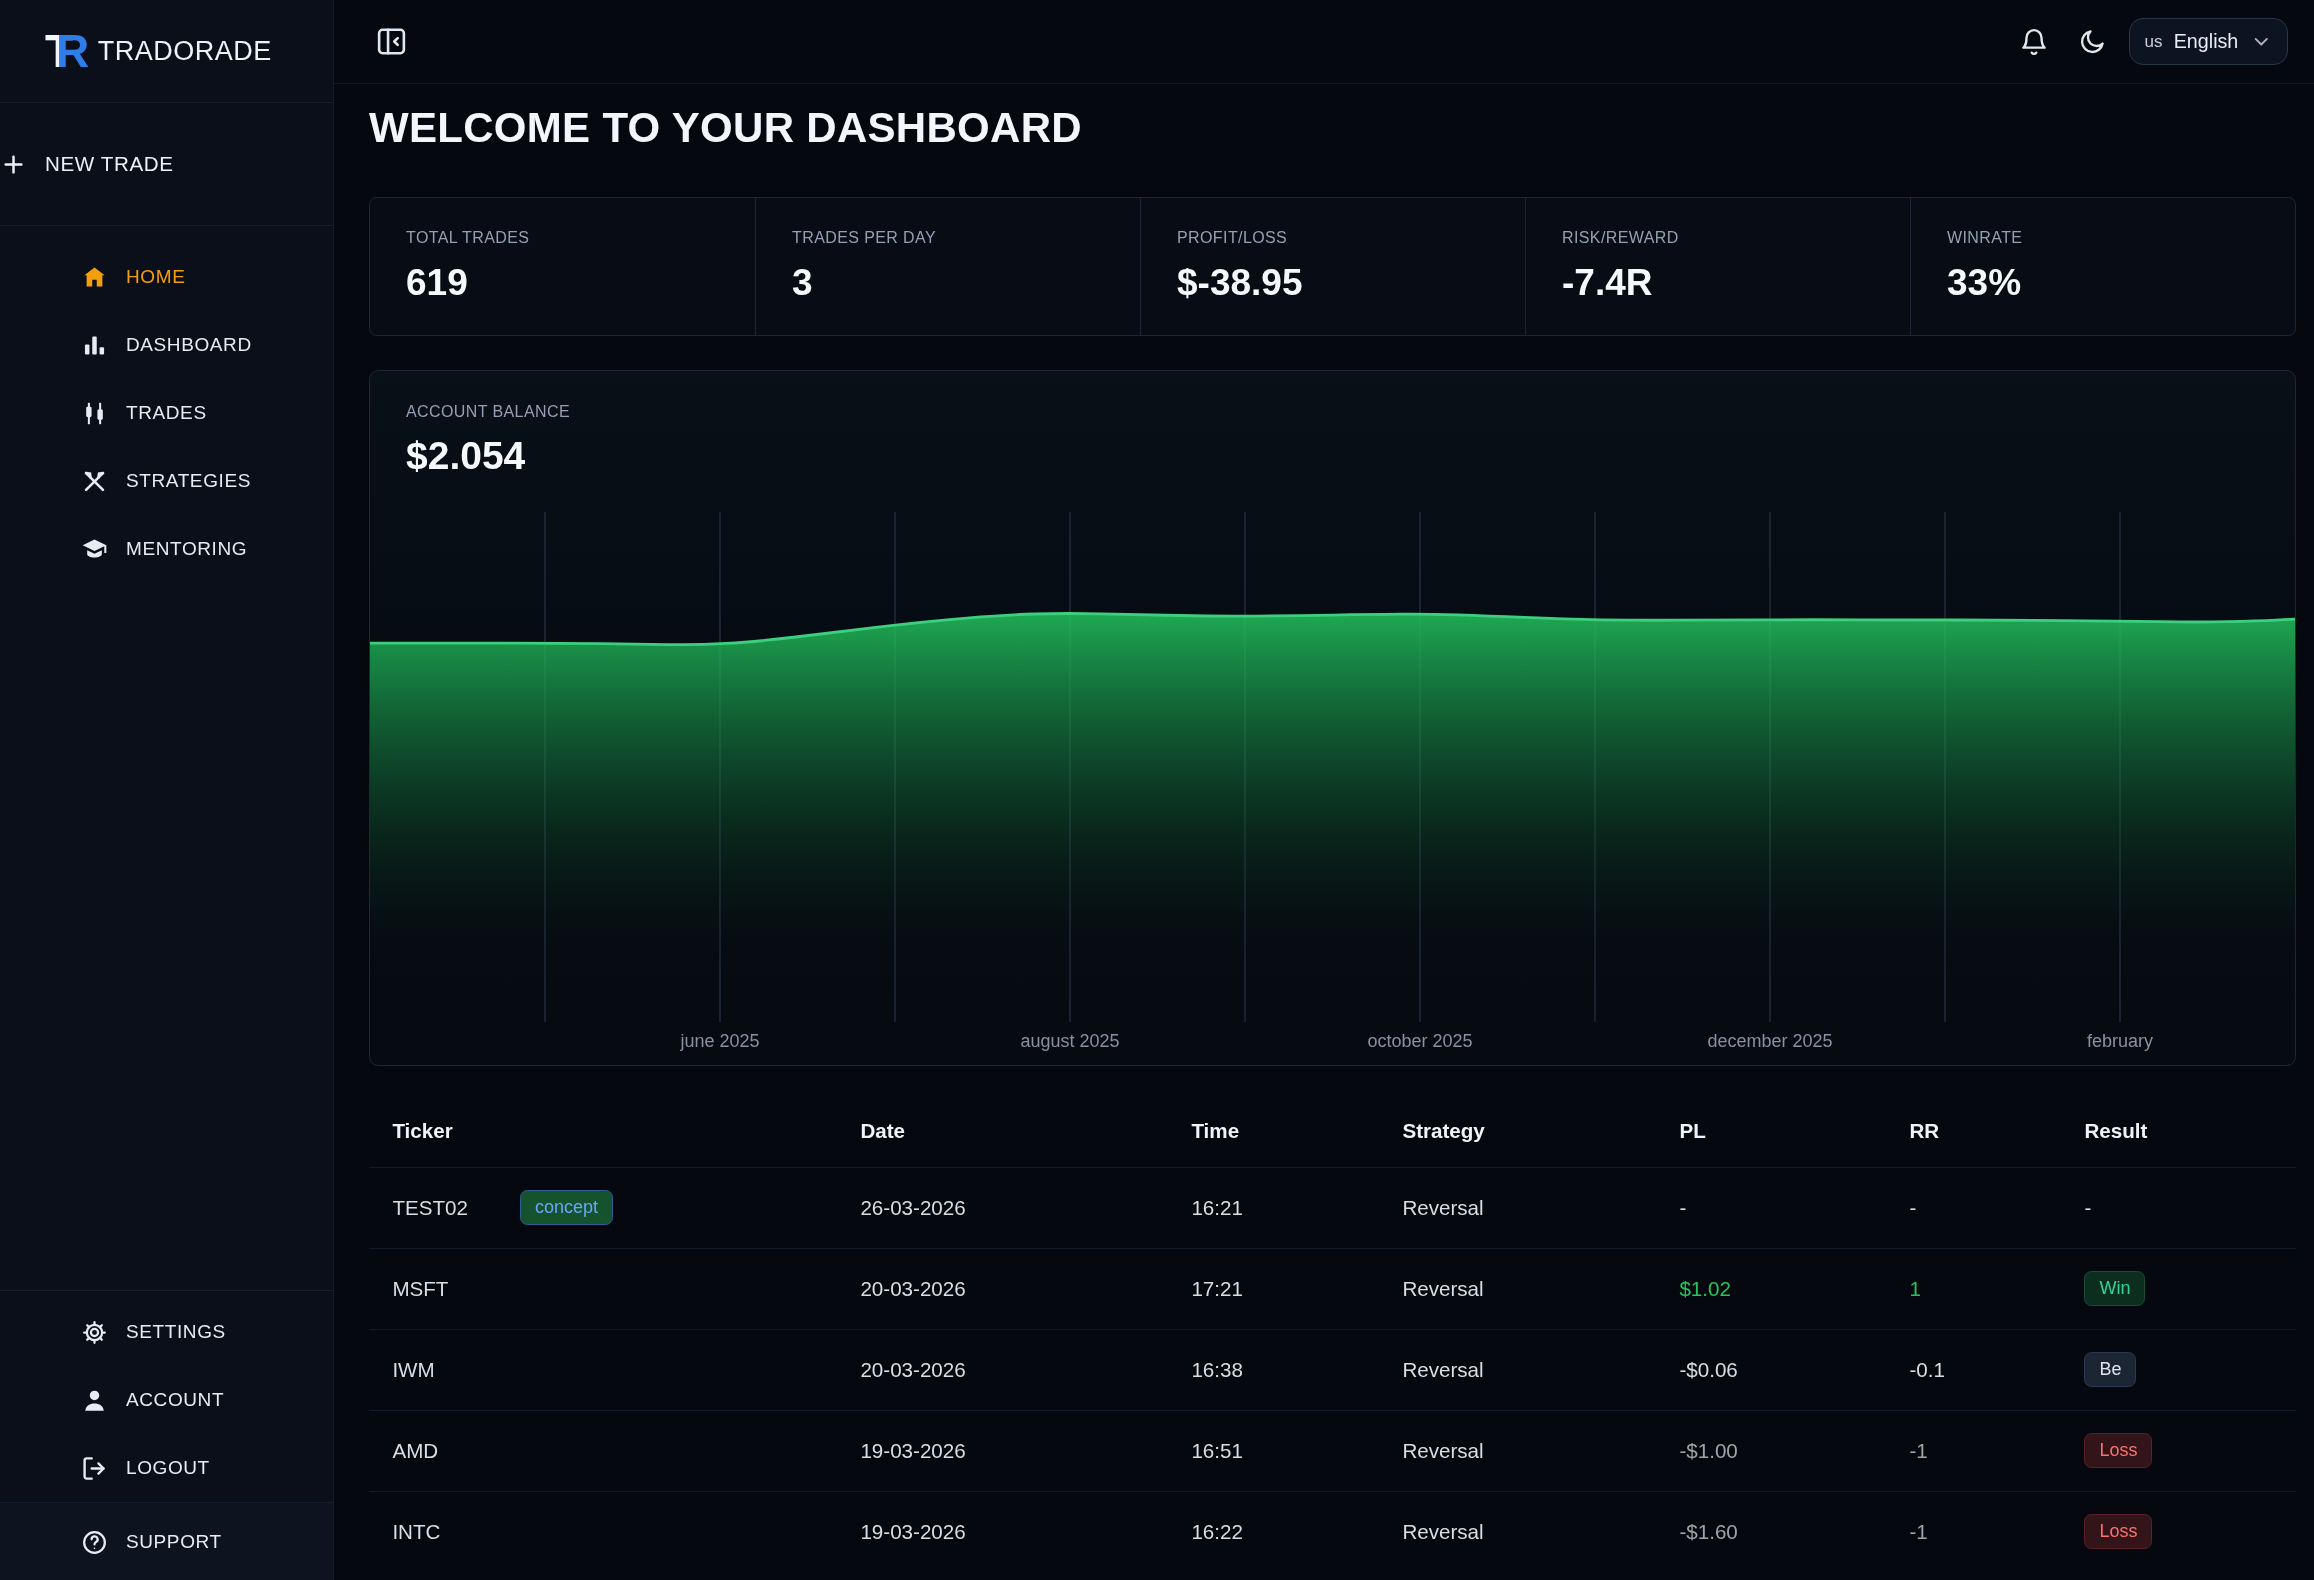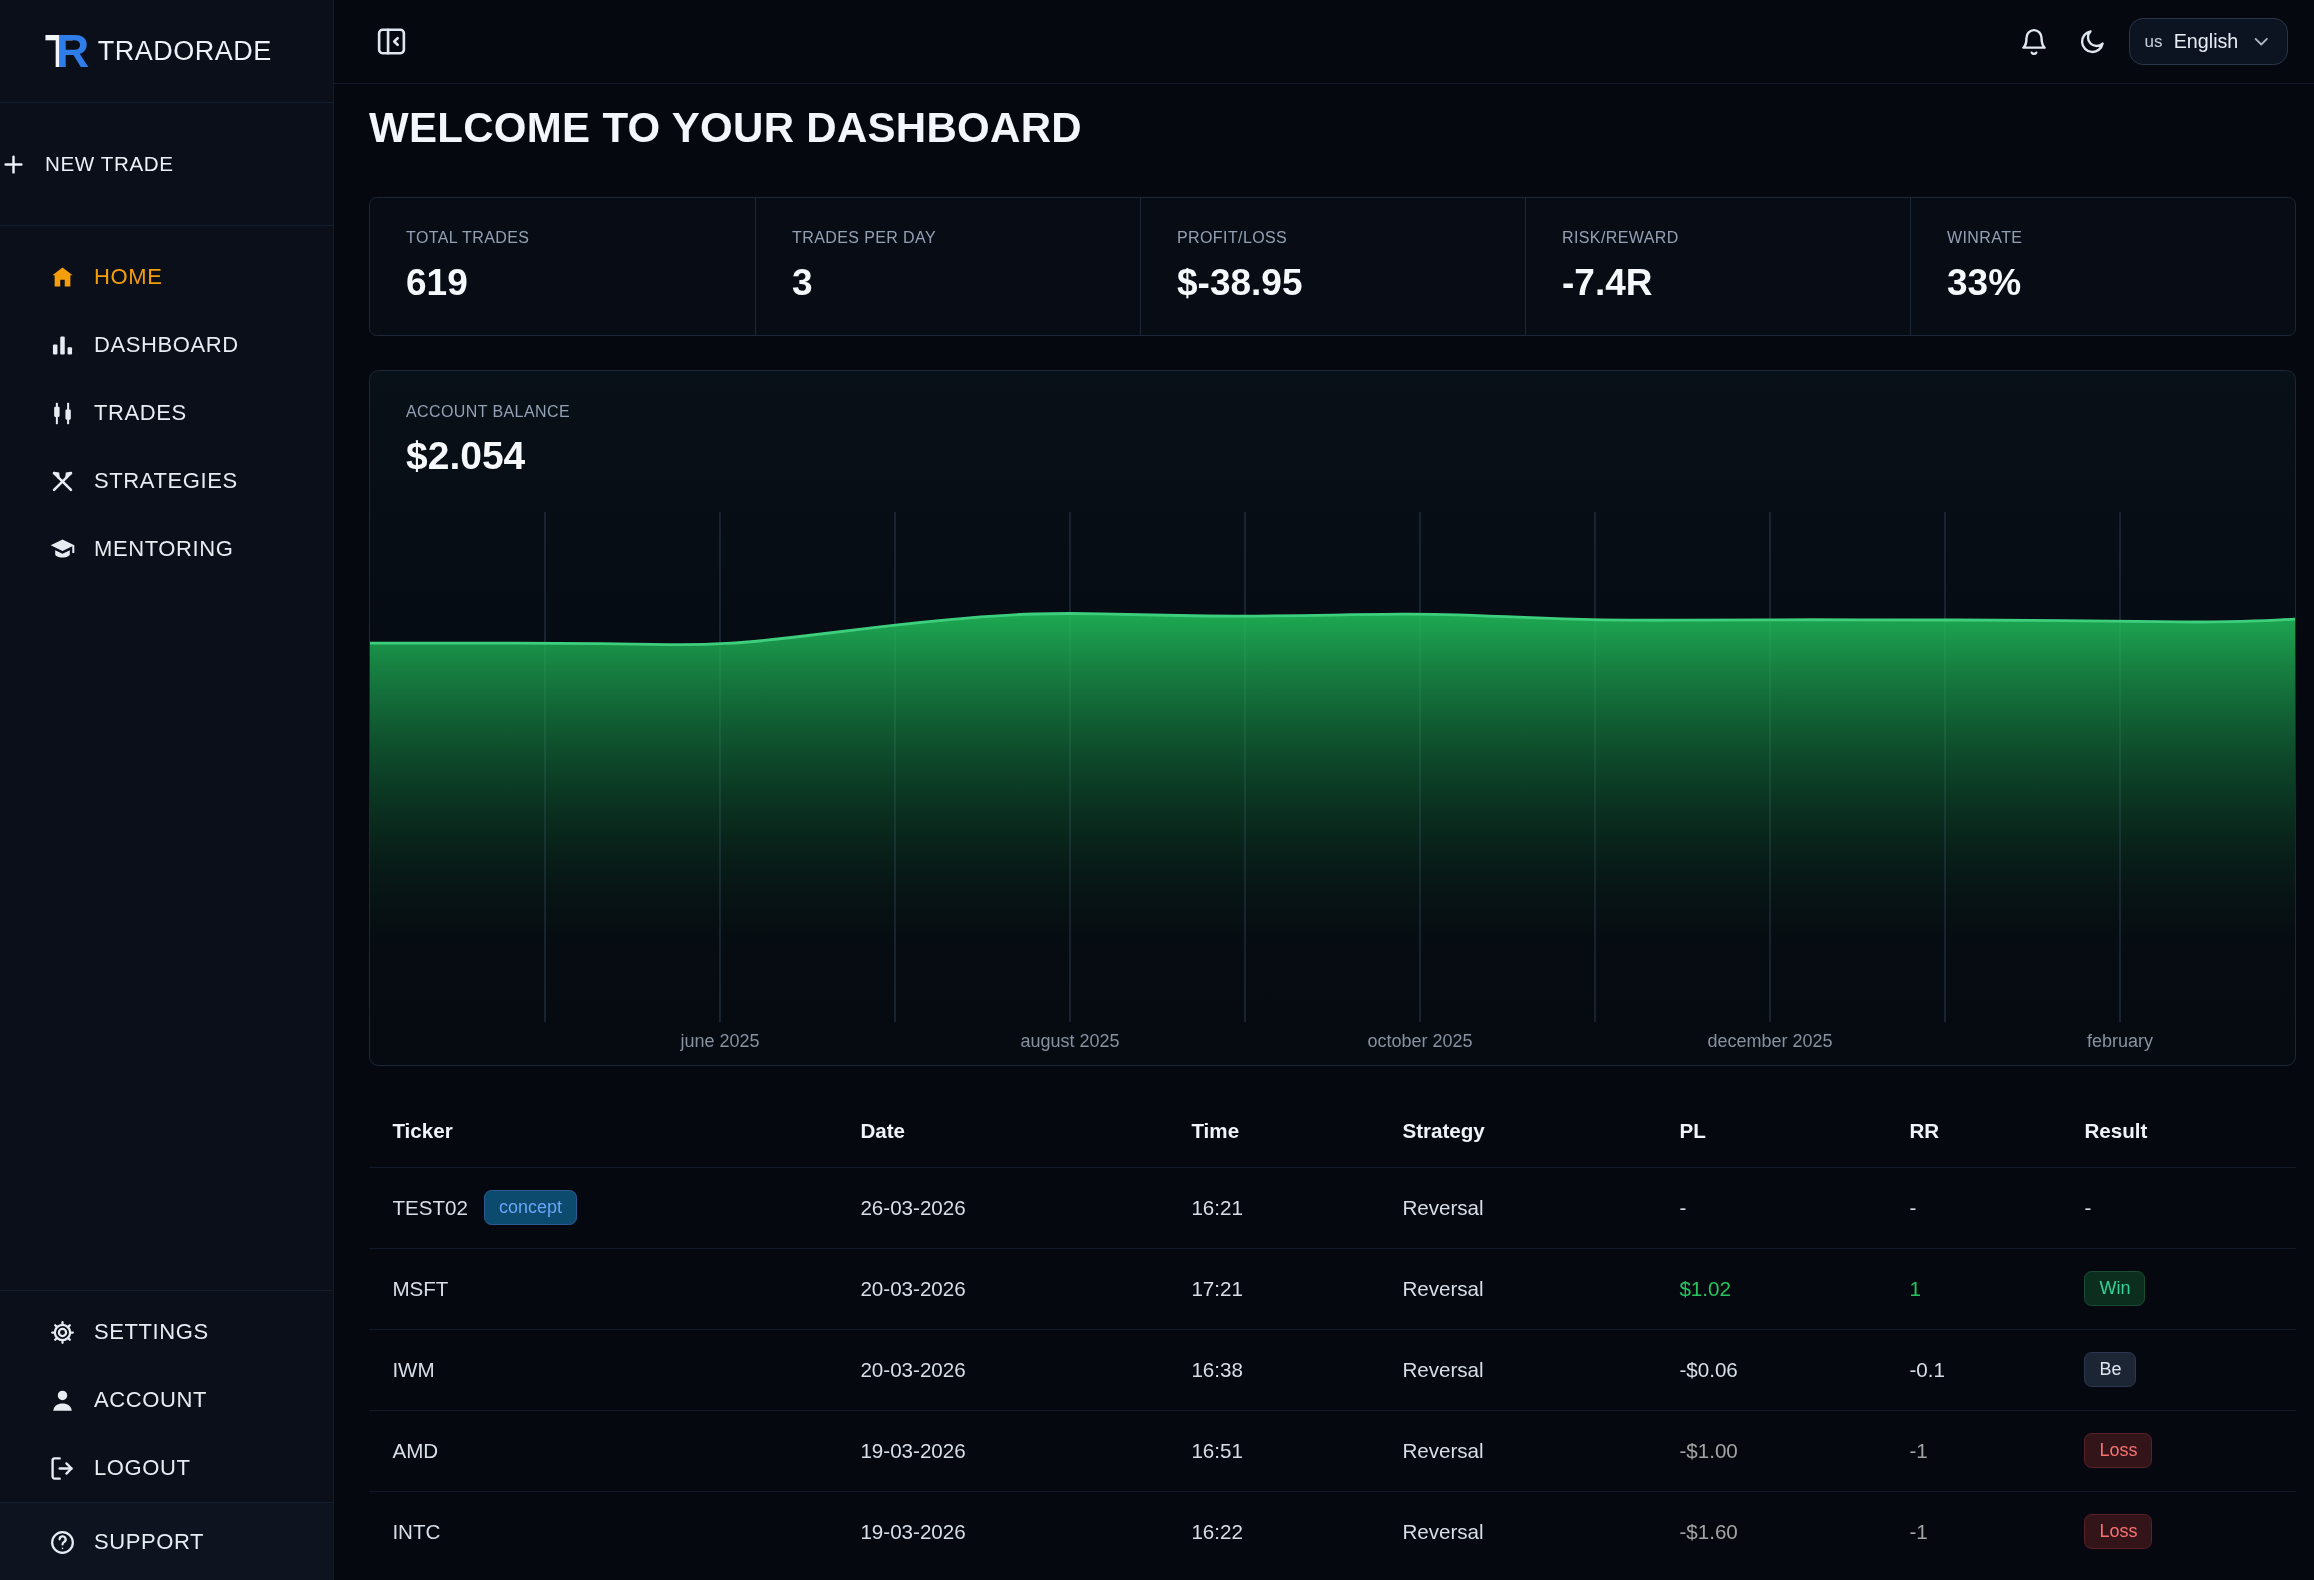--- a/index.html
+++ b/index.html
@@ -12,21 +12,21 @@
   .app { display:flex; height:100%; }
 
   
   .sidebar { flex:0 0 334px; width:334px; background:#0a0f1a; border-right:0.9px solid #141c2a; display:flex; flex-direction:column; }
   .brand { height:103px; display:flex; align-items:center; padding-left:45px; border-bottom:0.9px solid #151e2c; cursor:pointer; }
   .logo-t { font-size:46px; font-weight:800; color:#f2f6fb; }
   .logo-r { font-size:46px; font-weight:800; color:#2e7de9; margin-left:-17px; }
   .brand-name { font-size:27px; font-weight:500; color:#eef2f8; margin-left:8.4px; letter-spacing:0.5px; }
   .new-trade { height:123px; display:flex; align-items:center; gap:18px; border-bottom:0.9px solid #151e2c; color:#edf1f7; font-size:20.6px; font-weight:500; letter-spacing:0.6px; cursor:pointer; }
   .nav { padding-top:17px; display:flex; flex-direction:column; }
-  .nav-item { height:68px; display:flex; align-items:center; gap:18px; padding-left:49px; font-size:22px; font-weight:500; letter-spacing:0.6px; color:#e7ecf3; cursor:pointer; }
+  .nav-item { height:68px; display:flex; align-items:center; gap:18px; padding-left:49px; font-size:19px; font-weight:500; letter-spacing:0.6px; color:#e7ecf3; cursor:pointer;margin-left:32px; }
   .nav-item.active { color:#f59e0b; }
   .icon { width:27px; height:27px; display:flex; align-items:center; justify-content:center; flex:0 0 27px; }
   .icon svg { width:100%; height:100%; }
   .sidebar-spacer { flex:1; }
   .nav-bottom { border-top:0.9px solid #151e2c; padding-top:7.5px; }
   .support-section { border-top:0.9px solid #151e2c; background:#0d1420; height:79px; display:flex; flex-direction:column; justify-content:center; }
   .support-section .nav-item { height:auto; }
 
   
   .main { flex:1; display:flex; flex-direction:column; min-width:0; }
@@ -63,21 +63,21 @@
 
   
   .trades { margin-top:30px; }
   .thead, .trow { display:grid; grid-template-columns:468px 331px 211px 277px 230px 175px 1fr; align-items:center; }
   .thead { padding:22.5px 0 24px; }
   .th { font-size:20.6px; font-weight:700; color:#f0f4f9; padding-left:23.4px; }
   .trow { height:81px; border-top:0.9px solid #121a28; font-size:20.6px; color:#d8dee8; cursor:pointer; }
   .td { padding-left:23.4px; }
   .ticker-cell { display:flex; align-items:center; gap:16px; }
   .badge { display:inline-block; border-radius:7.5px; padding:5.6px 14px; font-size:18px; line-height:1.25; }
-  .badge-concept { color:#6aa6f8; background:#0c4a6e; border:0.9px solid #2e5a96; }
+  .badge-concept { color:#6aa6f8; background:#14532d; border:0.9px solid #2e5a96;margin-left:36px; }
   .badge-win { color:#34d399; background:#0c2e1f; border:0.9px solid #1b4c35; }
   .badge-be { color:#dfe5ee; background:#1b2533; border:0.9px solid #2b3850; }
   .badge-loss { color:#f87171; background:#321419; border:0.9px solid #5a2129; }
   .pos { color:#22c55e; }
   .neg { color:#a3a3a3; }
 </style>
 </head>
 <body>
 
 <div class="app">

